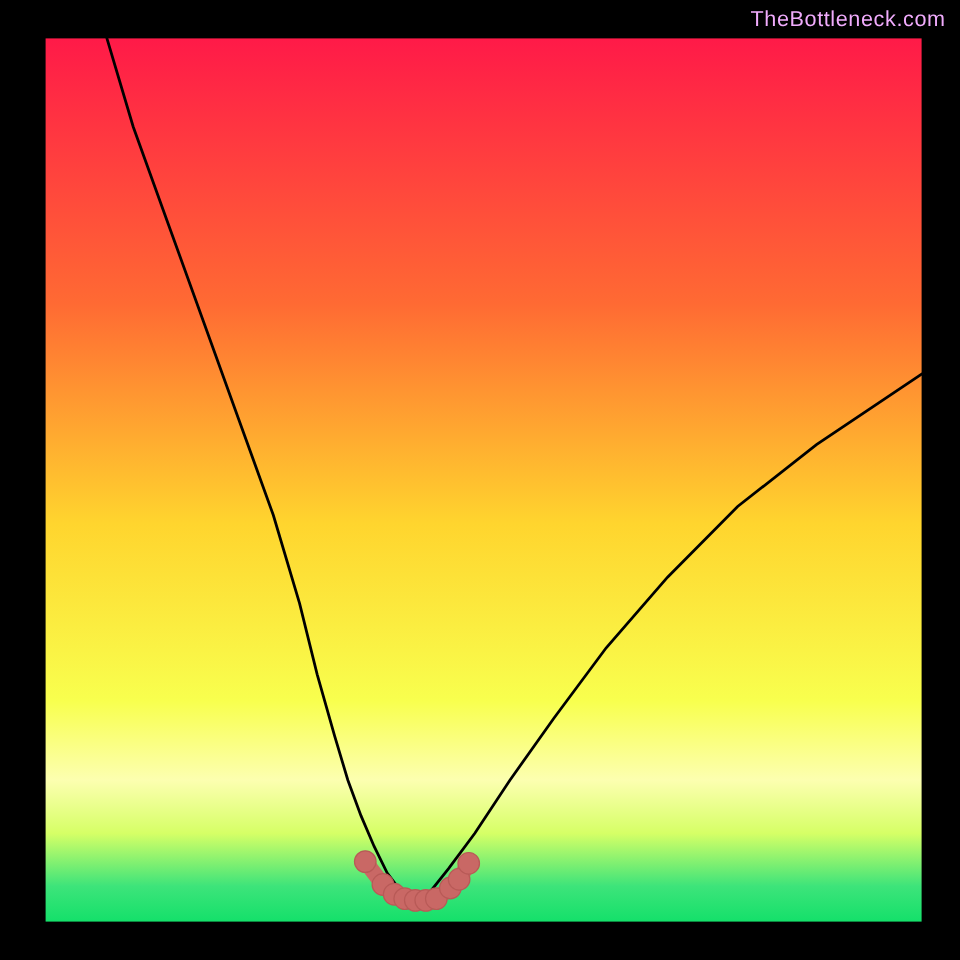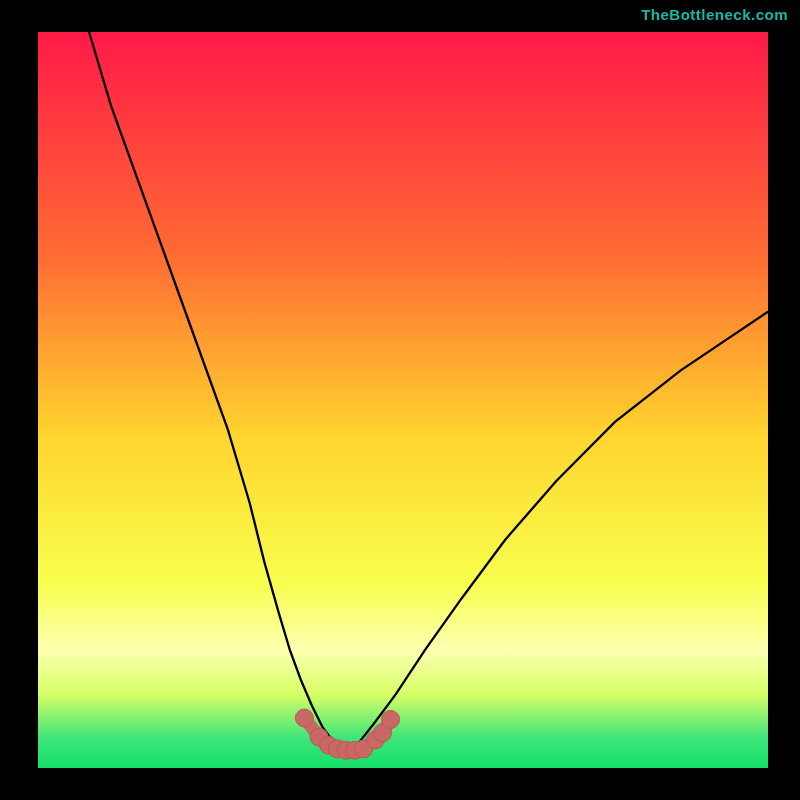--- a/index.html
+++ b/index.html
@@ -14,23 +14,23 @@
   .frame {
     position: relative;
     width: 800px;
     height: 800px;
     background: #000;
   }
   .watermark {
     position: absolute;
     top: 6px;
     right: 12px;
-    color: #14b8a6;
-    font-size: 15px;
-    font-weight: 700;
+    color: #f0abfc;
+    font-size: 18px;
+    font-weight: 400;
     letter-spacing: 0.5px;
     z-index: 10;
     user-select: none;
   }
   svg {
     display: block;
   }
 </style>
 </head>
 <body>

